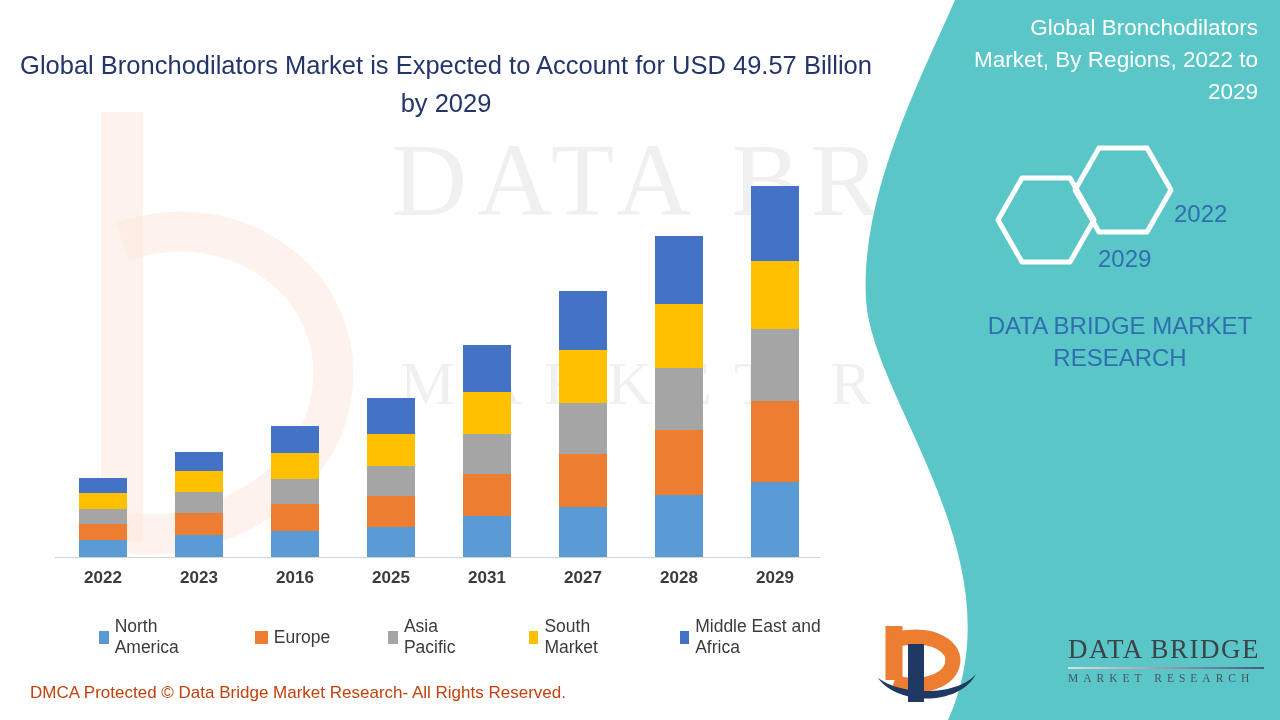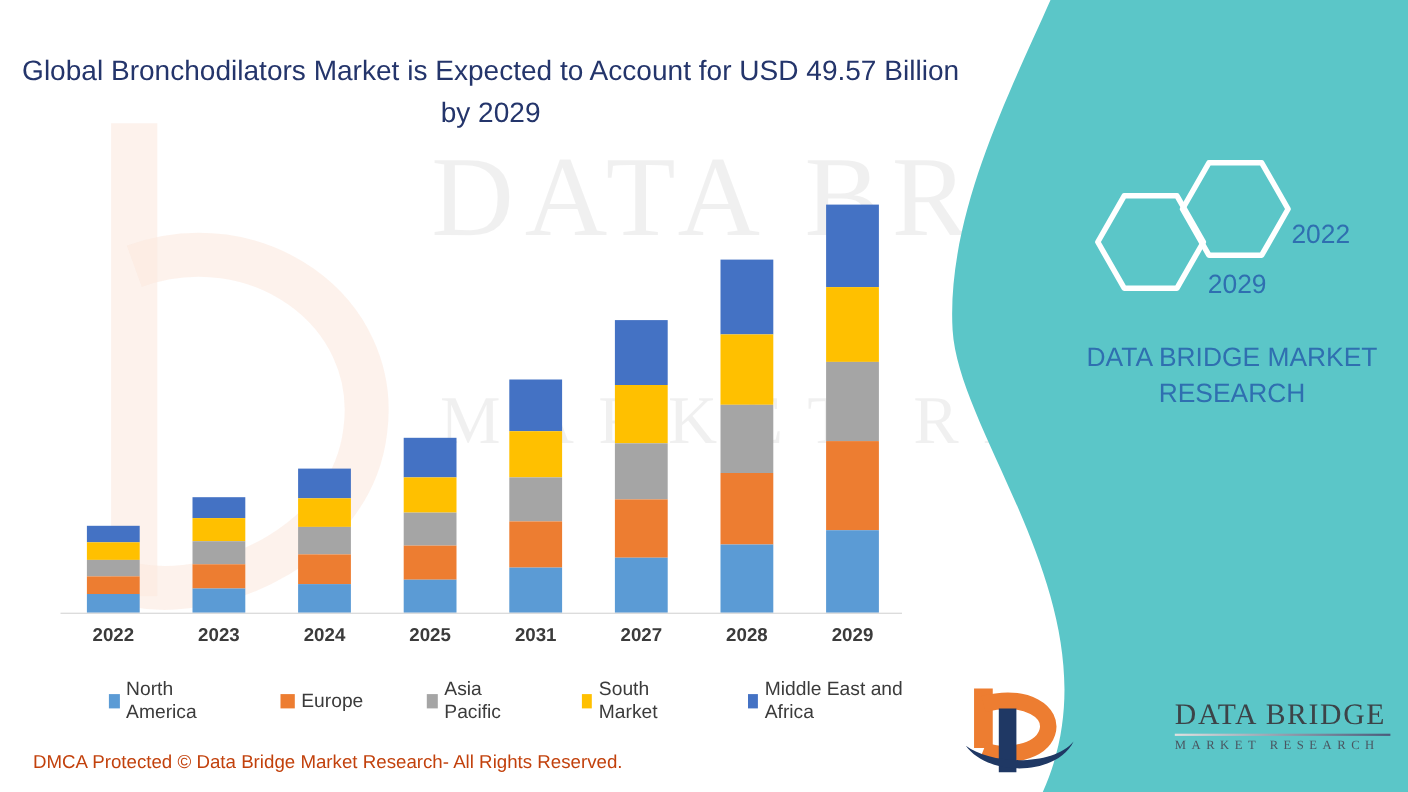--- a/index.html
+++ b/index.html
@@ -200,21 +200,21 @@
           <div class="seg" style="height: 72px; background: rgb(165, 165, 165);"></div>
           <div class="seg" style="height: 81px; background: rgb(237, 125, 49);"></div>
           <div class="seg" style="height: 75px; background: rgb(91, 155, 213);"></div>
         </div>
       </div>
     </div>
   <div class="axis-line"></div>
   <div class="xlabels" id="xlabels">
       <div class="xlabel">2022</div>
       <div class="xlabel">2023</div>
-      <div class="xlabel">2024</div>
+      <div class="xlabel">2016</div>
       <div class="xlabel">2025</div>
       <div class="xlabel">2031</div>
       <div class="xlabel">2027</div>
       <div class="xlabel">2028</div>
       <div class="xlabel">2029</div>
     </div>
 
   <div class="legend" id="legend">
       <div class="legend-item">
         <span class="legend-swatch" style="background: rgb(91, 155, 213);"></span>
@@ -238,20 +238,21 @@
       </div>
     </div>
 
   <div class="footer-left">DMCA Protected © Data Bridge Market Research- All Rights Reserved.</div>
 
   <div class="panel">
     <svg class="panel-bg" viewBox="0 0 420 720" preserveAspectRatio="none">
       <path d="M95 0 L420 0 L420 720 L88 720 C 160 560, 12 400, 6 300 C 0 195, 60 80, 95 0 Z" fill="#5BC6C8"></path>
     </svg>
     <div class="panel-inner">
+      <div class="panel-title">Global Bronchodilators Market, By Regions, 2022 to 2029</div>
 
       <div class="hexes">
         <svg viewBox="0 0 300 160" width="300" height="160">
           <polygon points="38,80 62,38 110,38 134,80 110,122 62,122" fill="none" stroke="#ffffff" stroke-width="5" stroke-linejoin="round"></polygon>
           <polygon points="115,50 139,8 187,8 211,50 187,92 139,92" fill="none" stroke="#ffffff" stroke-width="5" stroke-linejoin="round"></polygon>
         </svg>
         <div class="hex-label hex-2022-label">2022</div>
         <div class="hex-label hex-2029-label">2029</div>
       </div>
 

